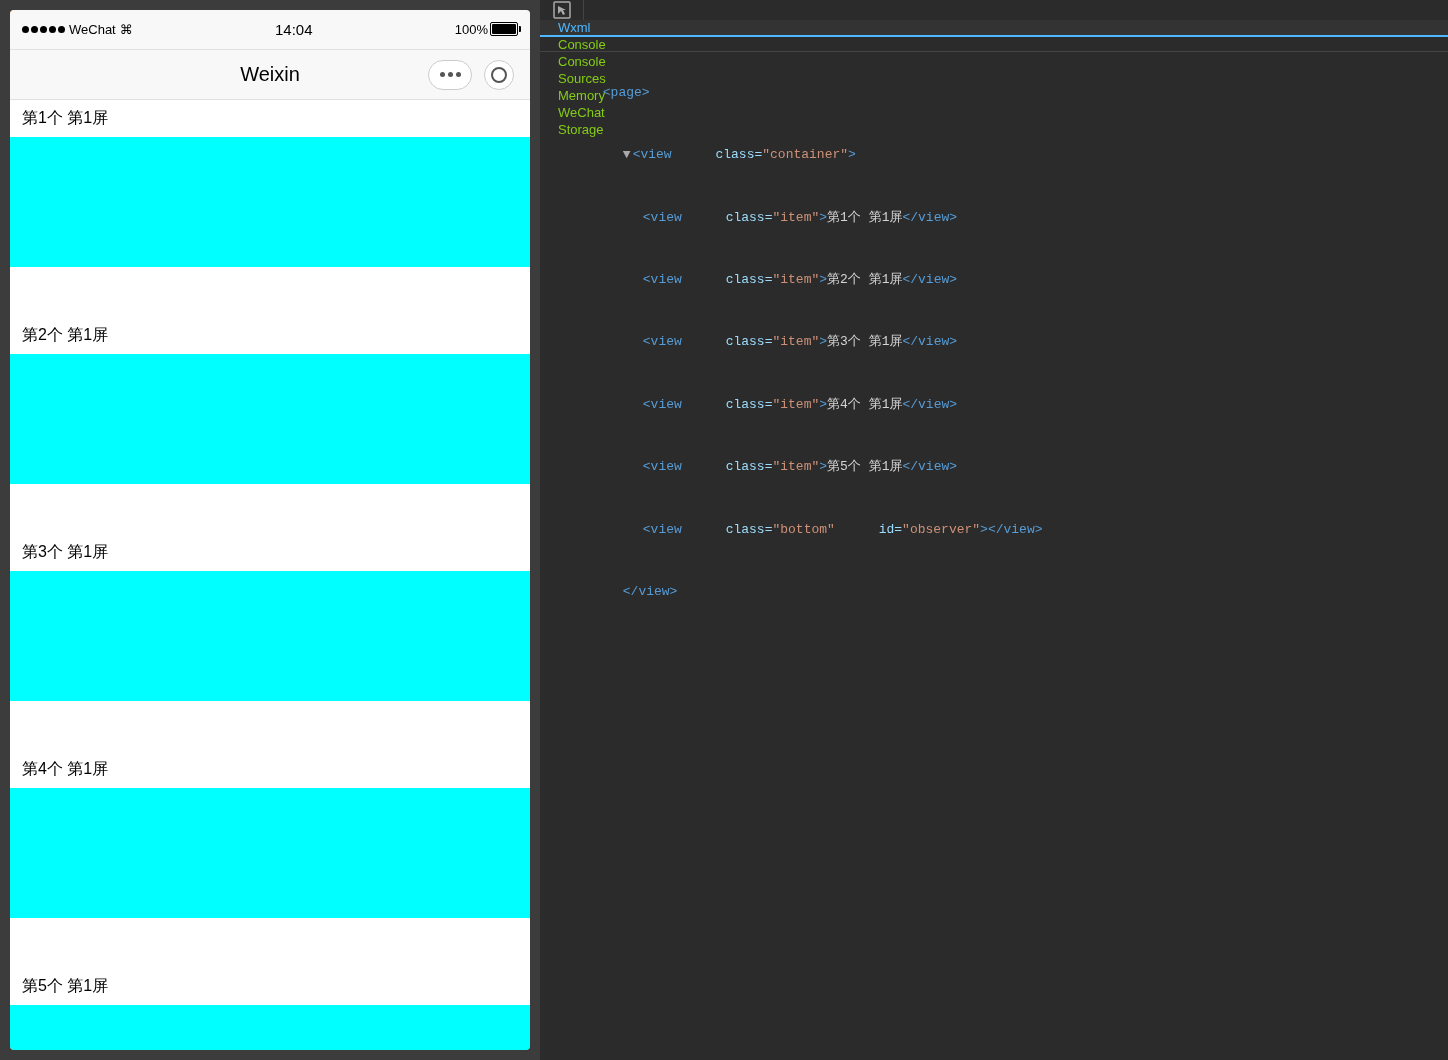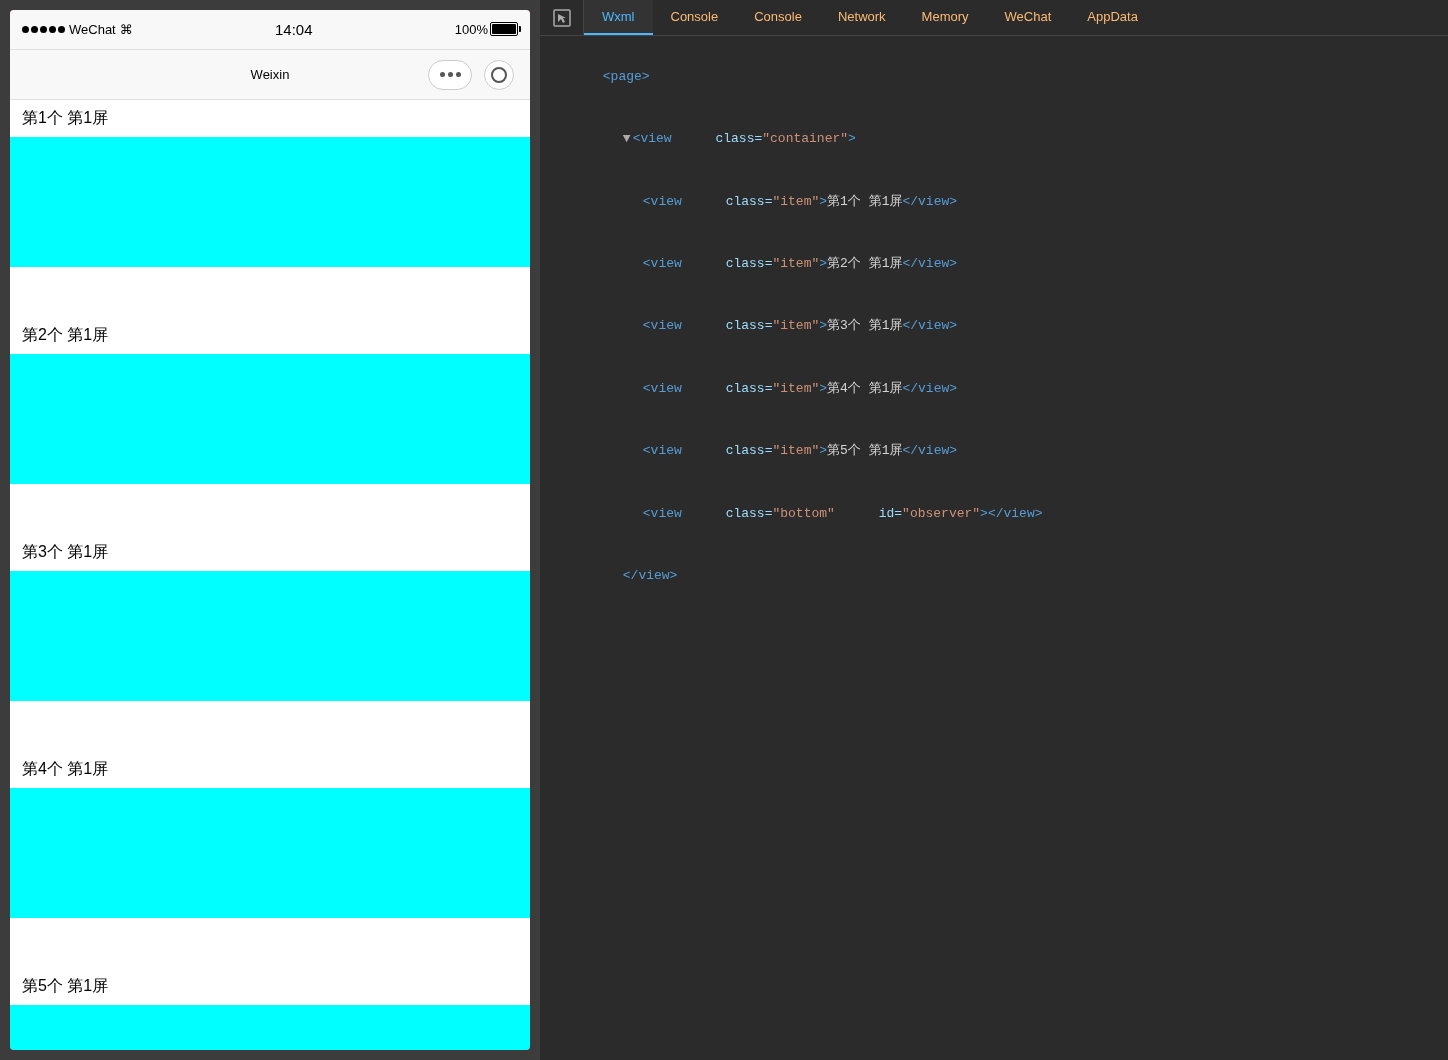--- a/index.html
+++ b/index.html
@@ -125,21 +125,21 @@
       background: #f8f8f8;
       display: flex;
       align-items: center;
       justify-content: space-between;
       padding: 0 16px;
       flex-shrink: 0;
       border-bottom: 1px solid #e0e0e0;
     }
 
     .nav-title {
-      font-size: 13px;
+      font-size: 20px;
       font-weight: 500;
       color: #000;
       position: absolute;
       left: 50%;
       transform: translateX(-50%);
     }
 
     .nav-right {
       display: flex;
       gap: 12px;
@@ -220,26 +220,27 @@
       flex: 1;
       height: 1060px;
       background: #2b2b2b;
       display: flex;
       flex-direction: column;
       overflow: hidden;
     }
 
     
     .devtools-tabs {
-      height: 36px;
+      height: 52px;
       background: #2b2b2b;
       display: flex;
       align-items: stretch;
       border-bottom: 1px solid #444;
       flex-shrink: 0;
+      flex-direction: column;
     }
 
     .tab-inspector {
       width: 44px;
       display: flex;
       align-items: center;
       justify-content: center;
       cursor: pointer;
       color: #aaa;
       border-right: 1px solid #444;
@@ -249,21 +250,21 @@
       width: 20px;
       height: 20px;
     }
 
     .devtools-tab {
       padding: 0 18px;
       display: flex;
       align-items: center;
       font-size: 13px;
       cursor: pointer;
-      color: #fdba74;
+      color: #84cc16;
       border-bottom: 2px solid transparent;
       white-space: nowrap;
     }
 
     .devtools-tab.active {
       color: #4db8ff;
       border-bottom: 2px solid #4db8ff;
       background: #333;
     }
 
@@ -384,30 +385,30 @@
     <div class="devtools-tab active">
       <span>Wxml</span>
     </div>
     <div class="devtools-tab">
       <span>Console</span>
     </div>
     <div class="devtools-tab">
       <span>Console</span>
     </div>
     <div class="devtools-tab">
-      <span>Network</span>
+      <span>Sources</span>
     </div>
     <div class="devtools-tab">
       <span>Memory</span>
     </div>
     <div class="devtools-tab">
       <span>WeChat</span>
     </div>
     <div class="devtools-tab">
-      <span>AppData</span>
+      <span>Storage</span>
     </div>
   </div>
 
   <div class="devtools-content">
 
     <span class="xml-line">
       <span class="xml-tag">&lt;page&gt;</span>
     </span>
 
     <span class="xml-line xml-indent-1">

